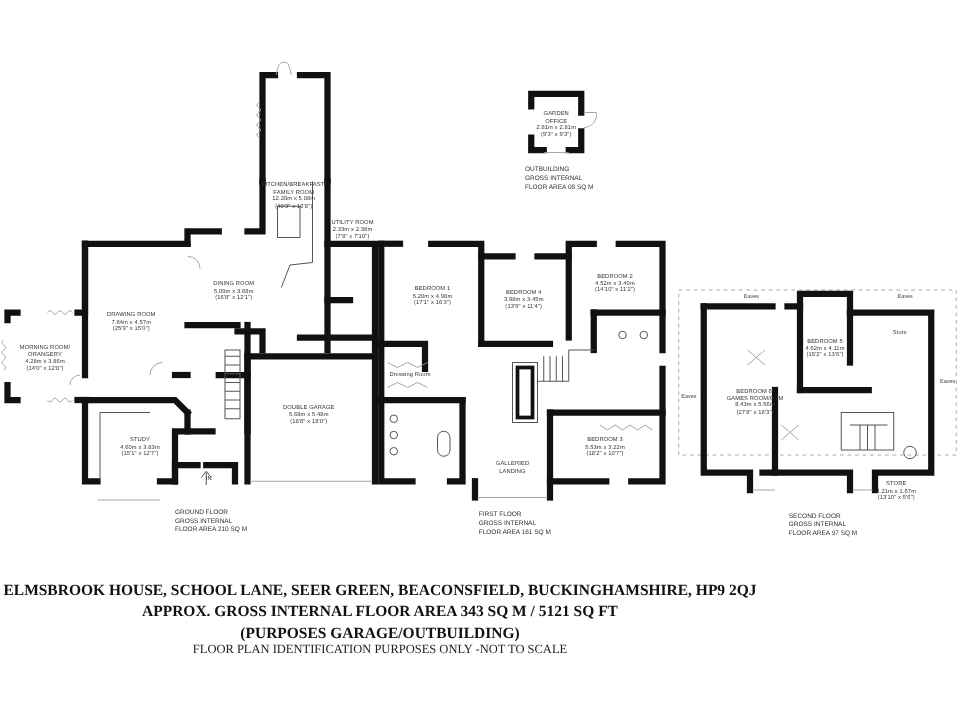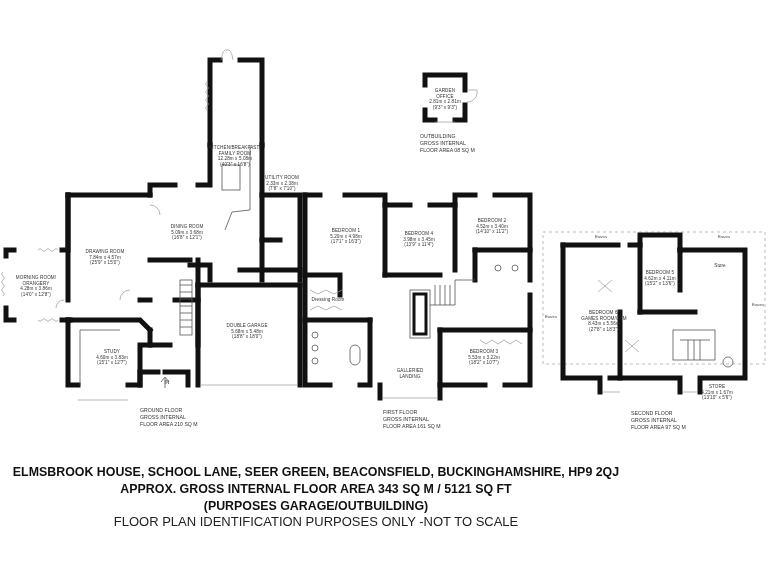--- a/index.html
+++ b/index.html
@@ -5,25 +5,25 @@
   html, body { margin: 0; padding: 0; background: #ffffff; }
   body { width: 768px; height: 576px; position: relative; overflow: hidden; font-family: "Liberation Sans", sans-serif; color: #222; }
   svg.plan { position: absolute; left: 0; top: 0; width: 768px; height: 576px; }
   .w { stroke: #111; stroke-width: 5; fill: none; stroke-linecap: square; }
   .wt { stroke: #111; stroke-width: 3; fill: none; }
   .thin { stroke: #555; stroke-width: 0.8; fill: none; }
   .faint { stroke: #999; stroke-width: 0.7; fill: none; }
   .dash { stroke: #aaa; stroke-width: 0.8; fill: none; stroke-dasharray: 3 3; }
   .lbl { position: absolute; text-align: center; font-size: 4.6px; line-height: 5.6px; color: #333; white-space: nowrap; transform: translateX(-50%); letter-spacing: 0.1px; }
   .flr { position: absolute; font-size: 5.2px; line-height: 7px; color: #333; white-space: nowrap; }
-  .title { position: absolute; left: 12px; width: 608px; text-align: center; font-weight: bold; color: #111; white-space: nowrap; }
+  .title { position: absolute; left: 0; width: 608px; text-align: center; font-weight: bold; color: #111; white-space: nowrap; font-family: Liberation Serif, serif; }
   .t1 { top: 465px; font-size: 12.4px; }
   .t2 { top: 482px; font-size: 12.4px; }
   .t3 { top: 499px; font-size: 12.4px; }
-  .t4 { top: 514px; font-size: 13px; font-weight: normal; color: #222; }
+  .t4 { top: 514px; font-size: 10px; font-weight: normal; color: #222; }
   .eaves { position: absolute; font-size: 4.4px; color: #444; }
 </style>
 </head>
 <body>
 
 <svg class="plan" viewBox="0 0 768 576" xmlns="http://www.w3.org/2000/svg">
 
   <g>
 
     <g>

